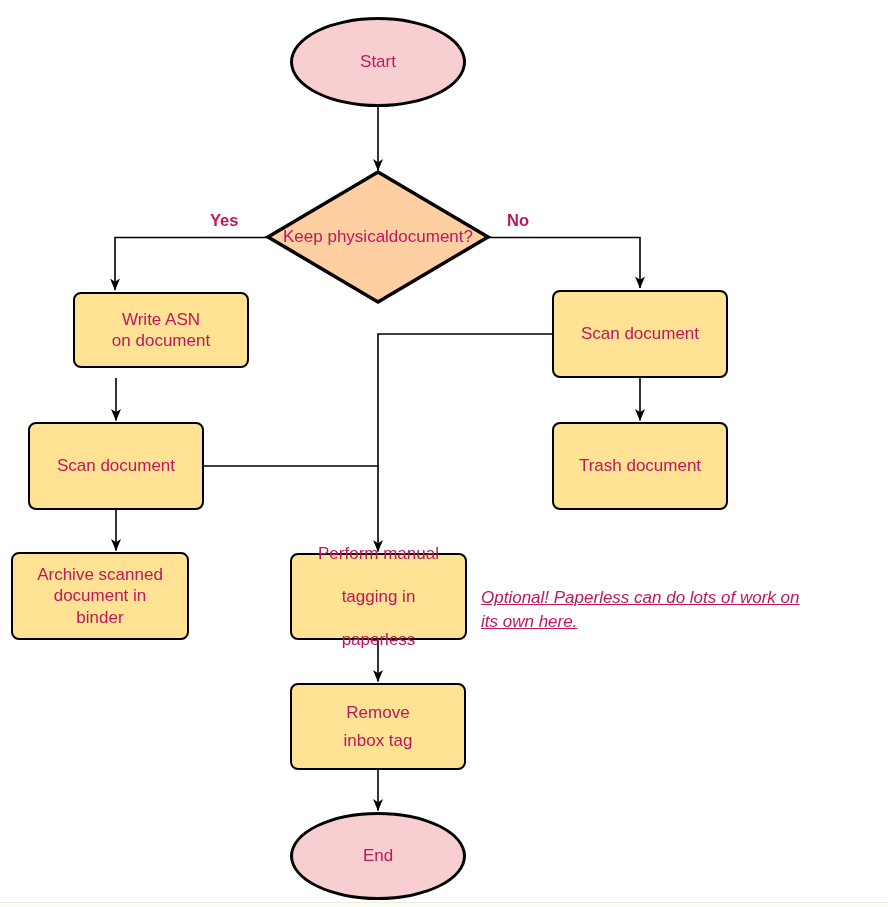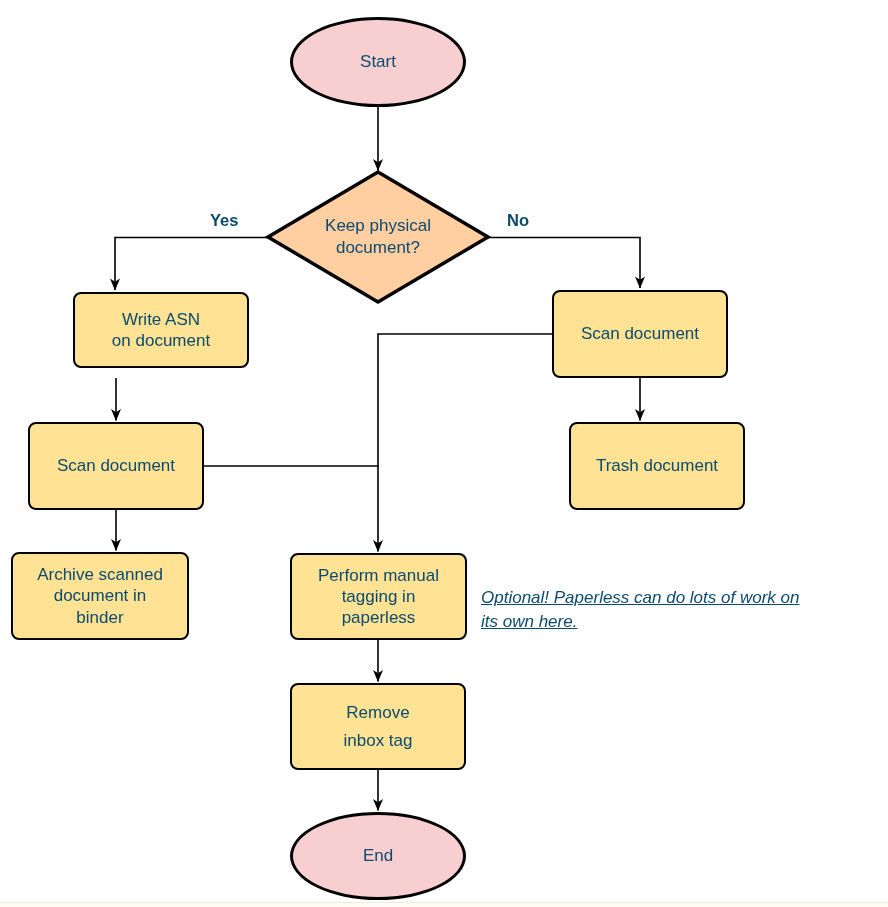--- a/index.html
+++ b/index.html
@@ -2,21 +2,21 @@
 <html style="--terminal-fill: #f8cfd0; --decision-fill: #ffcea1; --process-fill: #ffe293; --stroke: #000000;"><head>
 <meta charset="utf-8">
 <style>
   html, body { margin: 0; padding: 0; background: #ffffff; }
   .canvas {
     position: relative;
     width: 888px;
     height: 907px;
     background: #ffffff;
     font-family: "Liberation Sans", sans-serif;
-    color: #0c4a6e;
+    color: #be185d;
     overflow: hidden;
   }
   svg.wires { position: absolute; left: 0; top: 0; }
   .edge { stroke: var(--stroke, #000); stroke-width: 1.6; fill: none; }
   .arrowhead { fill: var(--stroke, #000); }
   .decision-shape { fill: var(--decision-fill, #ffcea1); stroke: var(--stroke, #000); stroke-width: 3.5; stroke-linejoin: miter; }
 
   .node {
     position: absolute;
     display: flex;
@@ -34,21 +34,20 @@
     border-radius: 8px;
   }
   .terminal {
     background: var(--terminal-fill, #f8cfd0);
     border: 3px solid var(--stroke, #000);
     border-radius: 50%;
   }
   .decision-label {
     position: absolute;
     display: flex;
-    flex-direction: column;
     align-items: center;
     justify-content: center;
     text-align: center;
     font-size: 17px;
     line-height: 1.3;
   }
   .edge-label {
     position: absolute;
     font-size: 16.5px;
     font-weight: bold;
@@ -119,25 +118,25 @@
   <div class="node process" style="left:11px; top:552px; width:178px; height:88px;">
     <div>Archive scanned</div>
     <div>document in</div>
     <div>binder</div>
   </div>
 
   <div class="node process" style="left:552px; top:290px; width:176px; height:88px;">
     <div>Scan document</div>
   </div>
 
-  <div class="node process" style="left:552px; top:422px; width:176px; height:88px;margin-left:17px;">
+  <div class="node process" style="left:552px; top:422px; width:176px; height:88px;">
     <div>Trash document</div>
   </div>
 
-  <div class="node process" style="left:290px; top:553px; width:177px; height:87px;">
+  <div class="node process" style="left:290px; top:553px; width:177px; height:87px;gap:22px;">
     <div>Perform manual</div>
     <div>tagging in</div>
     <div>paperless</div>
   </div>
 
   <div class="note" style="left:481px; top:586px;">
     <div>Optional! Paperless can do lots of work on</div>
     <div>its own here.</div>
   </div>
 

